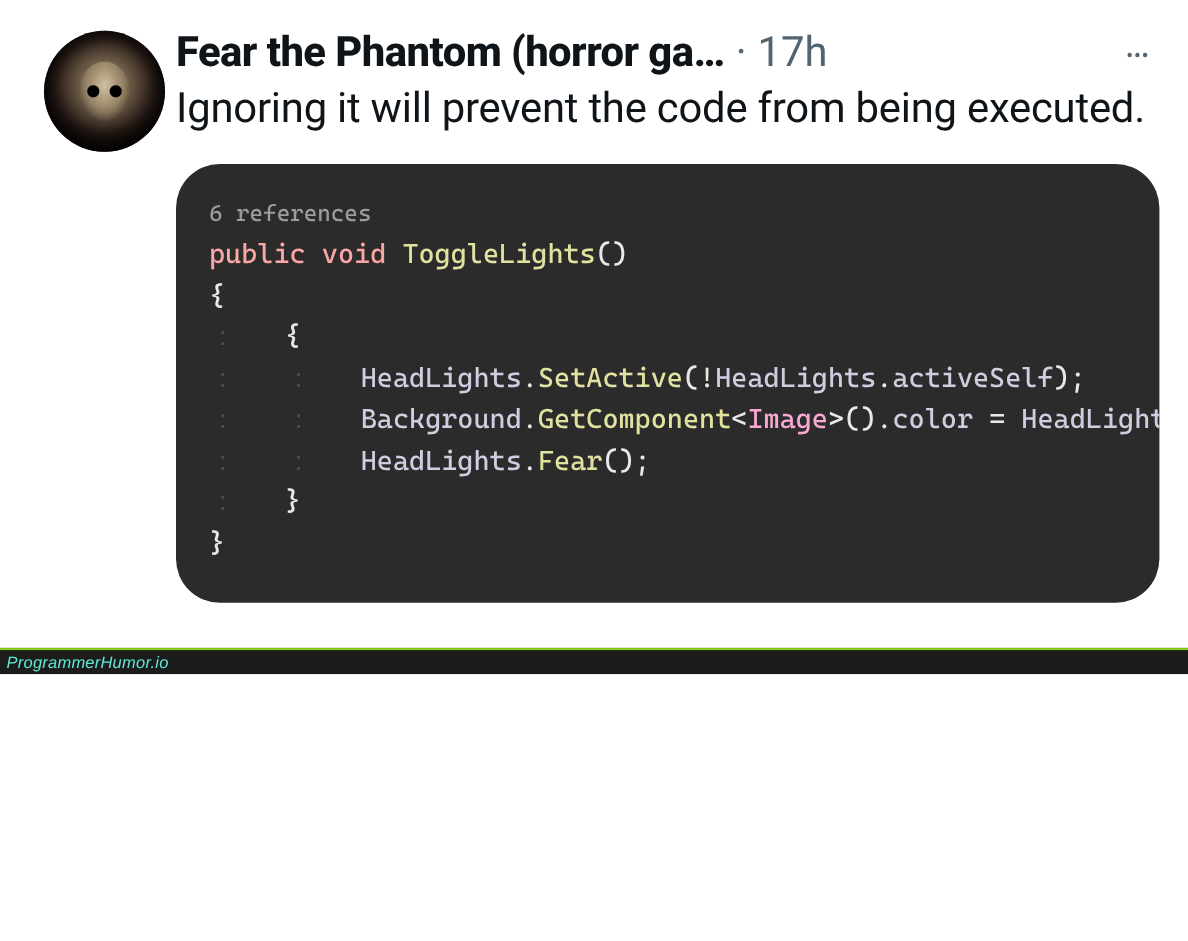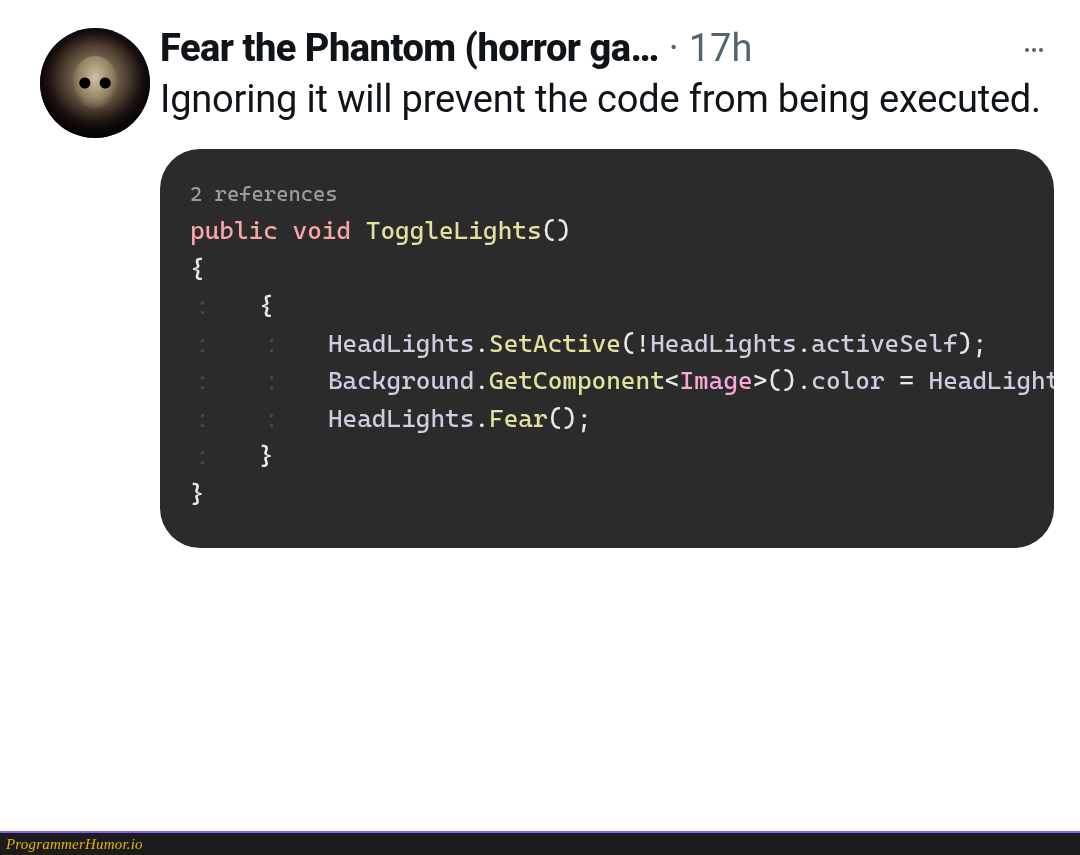--- a/index.html
+++ b/index.html
@@ -45,22 +45,22 @@
   }
   .refs { color: #9c9c9c; font-size: 21px; margin-bottom: 2px; }
   .code-line { white-space: pre; }
   .guide { color: #4a4a4a; }
   .kw-blue { color: #fca5a5; }
   .kw-pink { color: #d197d9; }
   .fn { color: #e2e2a0; }
   .var { color: #cfcde0; }
   .type { color: #f9a8d4; text-align: center; }
   .punct { color: #e8e8e8; }
-  .footer-bar { position: absolute; left:0; right:0; bottom:0; height: 24px; background: #1c1c1c; color: #eab308; font-size: 15px; font-style: italic; font-family: Liberation Serif, serif; display:flex; align-items:center; padding-left:6px; border-top:2px solid #8b5cf6; letter-spacing:0.2px; }
-  .page { position: relative; width:1080px; height:855px; overflow:hidden; }
+  .footer-bar { position: absolute; left:0; right:0; bottom:0; height: 24px; background: #1c1c1c; color: #5eead4; font-size: 15px; font-style: italic; font-family: Liberation Sans, sans-serif; display:flex; align-items:center; padding-left:6px; border-top:2px solid #84cc16; letter-spacing:0.2px; }
+  .page { position: relative; width:1080px; height:613px; overflow:hidden; }
 </style>
 </head>
 <body>
 
 <div class="page">
   <div class="tweet">
 
     <div class="avatar-col">
       <div class="avatar"></div>
     </div>
@@ -79,21 +79,21 @@
               <circle cx="19" cy="12" r="2"></circle>
             </svg>
         </div>
       </div>
 
       <div class="tweet-text">
         <div class="para">Ignoring it will prevent the code from being executed.</div>
       </div>
 
       <div class="code-card">
-        <div class="refs">2 references</div>
+        <div class="refs">6 references</div>
         <div class="code-line"><span class="kw-blue">public</span> <span class="kw-blue">void</span> <span class="fn">ToggleLights</span><span class="punct">()</span></div>
         <div class="code-line"><span class="punct">{</span></div>
         <div class="code-line"><span class="guide">：   </span><span class="punct">{</span></div>
         <div class="code-line"><span class="guide">：   ：   </span><span class="var">HeadLights</span><span class="punct">.</span><span class="fn">SetActive</span><span class="punct">(!</span><span class="var">HeadLights</span><span class="punct">.</span><span class="var">activeSelf</span><span class="punct">);</span></div>
         <div class="code-line"><span class="guide">：   ：   </span><span class="var">Background</span><span class="punct">.</span><span class="fn">GetComponent</span><span class="punct">&lt;</span><span class="type">Image</span><span class="punct">&gt;().</span><span class="var">color</span><span class="punct"> = </span><span class="var">HeadLight</span></div>
         <div class="code-line"><span class="guide">：   ：   </span><span class="var">HeadLights</span><span class="punct">.</span><span class="fn">Fear</span><span class="punct">();</span></div>
         <div class="code-line"><span class="guide">：   </span><span class="punct">}</span></div>
         <div class="code-line"><span class="punct">}</span></div>
       </div>
     </div>

